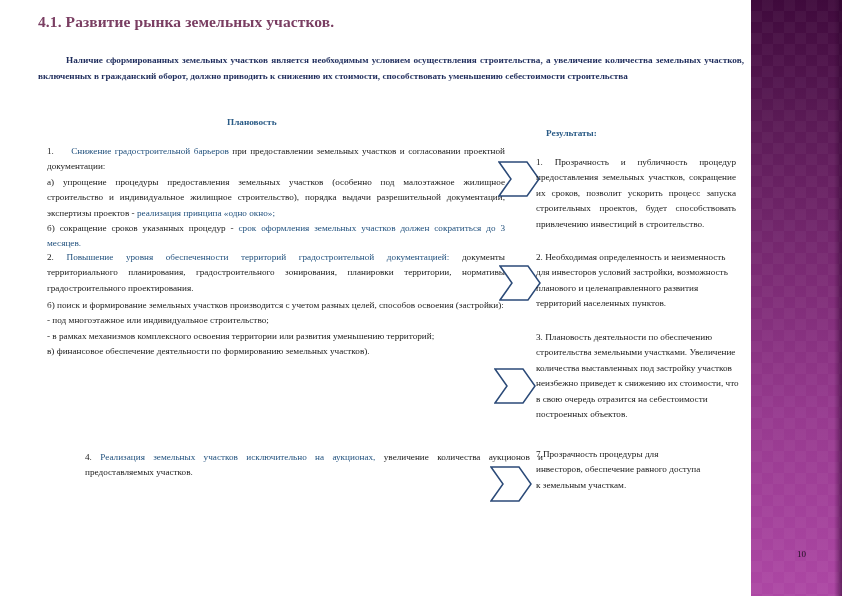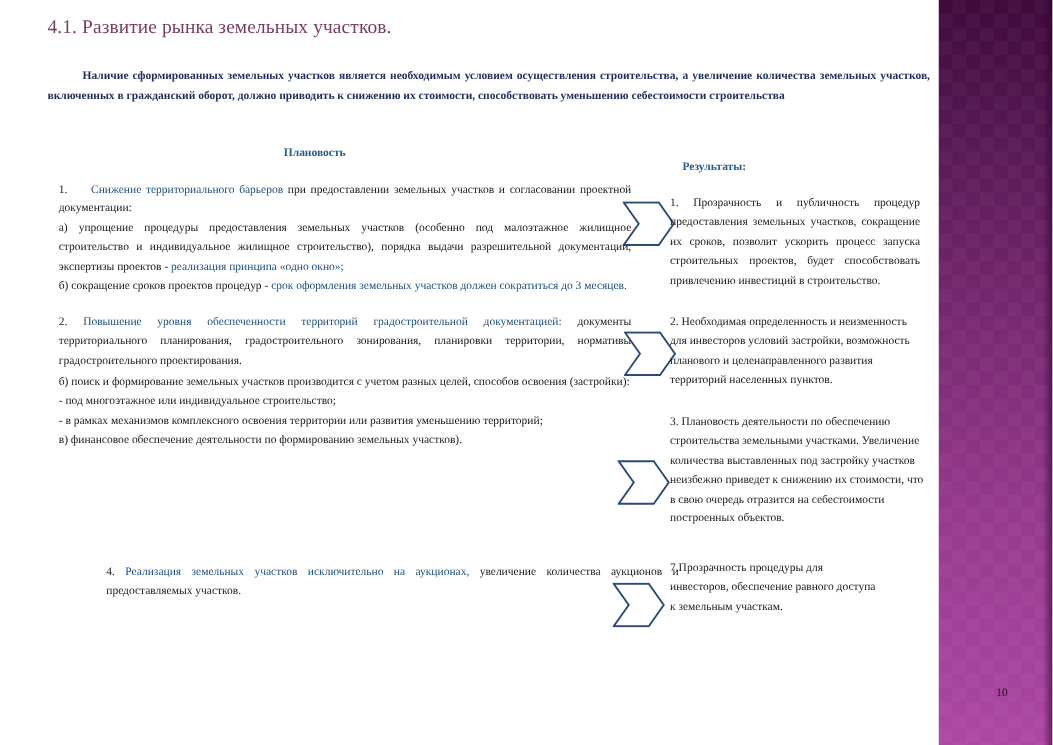--- a/index.html
+++ b/index.html
@@ -22,21 +22,21 @@
     .side-panel::after {
       content: ""; position: absolute; right: 0; top: 0; width: 8px; height: 100%;
       background: linear-gradient(90deg, rgba(0,0,0,0) 0%, rgba(40,0,40,0.55) 100%);
     }
     .page-number {
       position: absolute; left: 797px; top: 549px; font-size: 9px; color: #1e1020;
       font-family: "Liberation Serif", serif;
     }
 
     .title {
-      position: absolute; left: 38px; top: 13px; font-size: 15.5px; font-weight: normal;
+      position: absolute; left: 38px; top: 13px; font-size: 15.5px; font-weight: bold;
       color: #7a3e62; letter-spacing: 0.1px;
     }
 
     .intro {
       position: absolute; left: 38px; top: 52px; width: 706px; font-size: 9.2px; font-weight: bold;
       color: #1f2d5c; line-height: 16px; text-align: justify;
     }
     .intro .indent { display: inline-block; width: 28px; }
 
     .head-events {
@@ -67,23 +67,23 @@
 <div class="slide">
 
   <div class="title">4.1. Развитие рынка земельных участков.</div>
 
   <div class="intro"><span class="indent"></span><span>Наличие сформированных земельных участков является необходимым условием осуществления строительства, а увеличение количества земельных участков, включенных в гражданский оборот, должно приводить к снижению их стоимости, способствовать уменьшению себестоимости строительства</span></div>
 
   <div class="head-events">Плановость</div>
   <div class="head-results">Результаты:</div>
 
   <div class="block" style="top:144px;">
-    <p><span>1.</span>&nbsp;&nbsp;&nbsp;&nbsp;&nbsp;<span class="hl">Снижение территориального барьеров</span><span> при предоставлении земельных участков и согласовании проектной документации:</span></p>
+    <p><span>1.</span>&nbsp;&nbsp;&nbsp;&nbsp;&nbsp;<span class="hl">Снижение градостроительной барьеров</span><span> при предоставлении земельных участков и согласовании проектной документации:</span></p>
     <p><span>а) упрощение процедуры предоставления земельных участков (особенно под малоэтажное жилищное строительство и индивидуальное жилищное строительство), порядка выдачи разрешительной документации, экспертизы проектов - </span><span class="hl">реализация принципа «одно окно»;</span></p>
-    <p><span>б) сокращение сроков проектов процедур - </span><span class="hl">срок оформления земельных участков должен сократиться до 3 месяцев.</span></p>
+    <p><span>б) сокращение сроков указанных процедур - </span><span class="hl">срок оформления земельных участков должен сократиться до 3 месяцев.</span></p>
   </div>
 
   <div class="block" style="top:250px;">
     <p><span>2.</span> <span class="hl">Повышение уровня обеспеченности территорий градостроительной документацией:</span><span> документы территориального планирования, градостроительного зонирования, планировки территории, нормативы градостроительного проектирования.</span></p>
   </div>
 
   <div class="block" style="top:298px;">
     <p>б)    поиск и формирование земельных участков производится с учетом разных целей, способов освоения (застройки):</p>
     <p>- под многоэтажное или индивидуальное строительство;</p>
     <p>- в рамках механизмов комплексного освоения территории или развития уменьшению территорий;</p>

